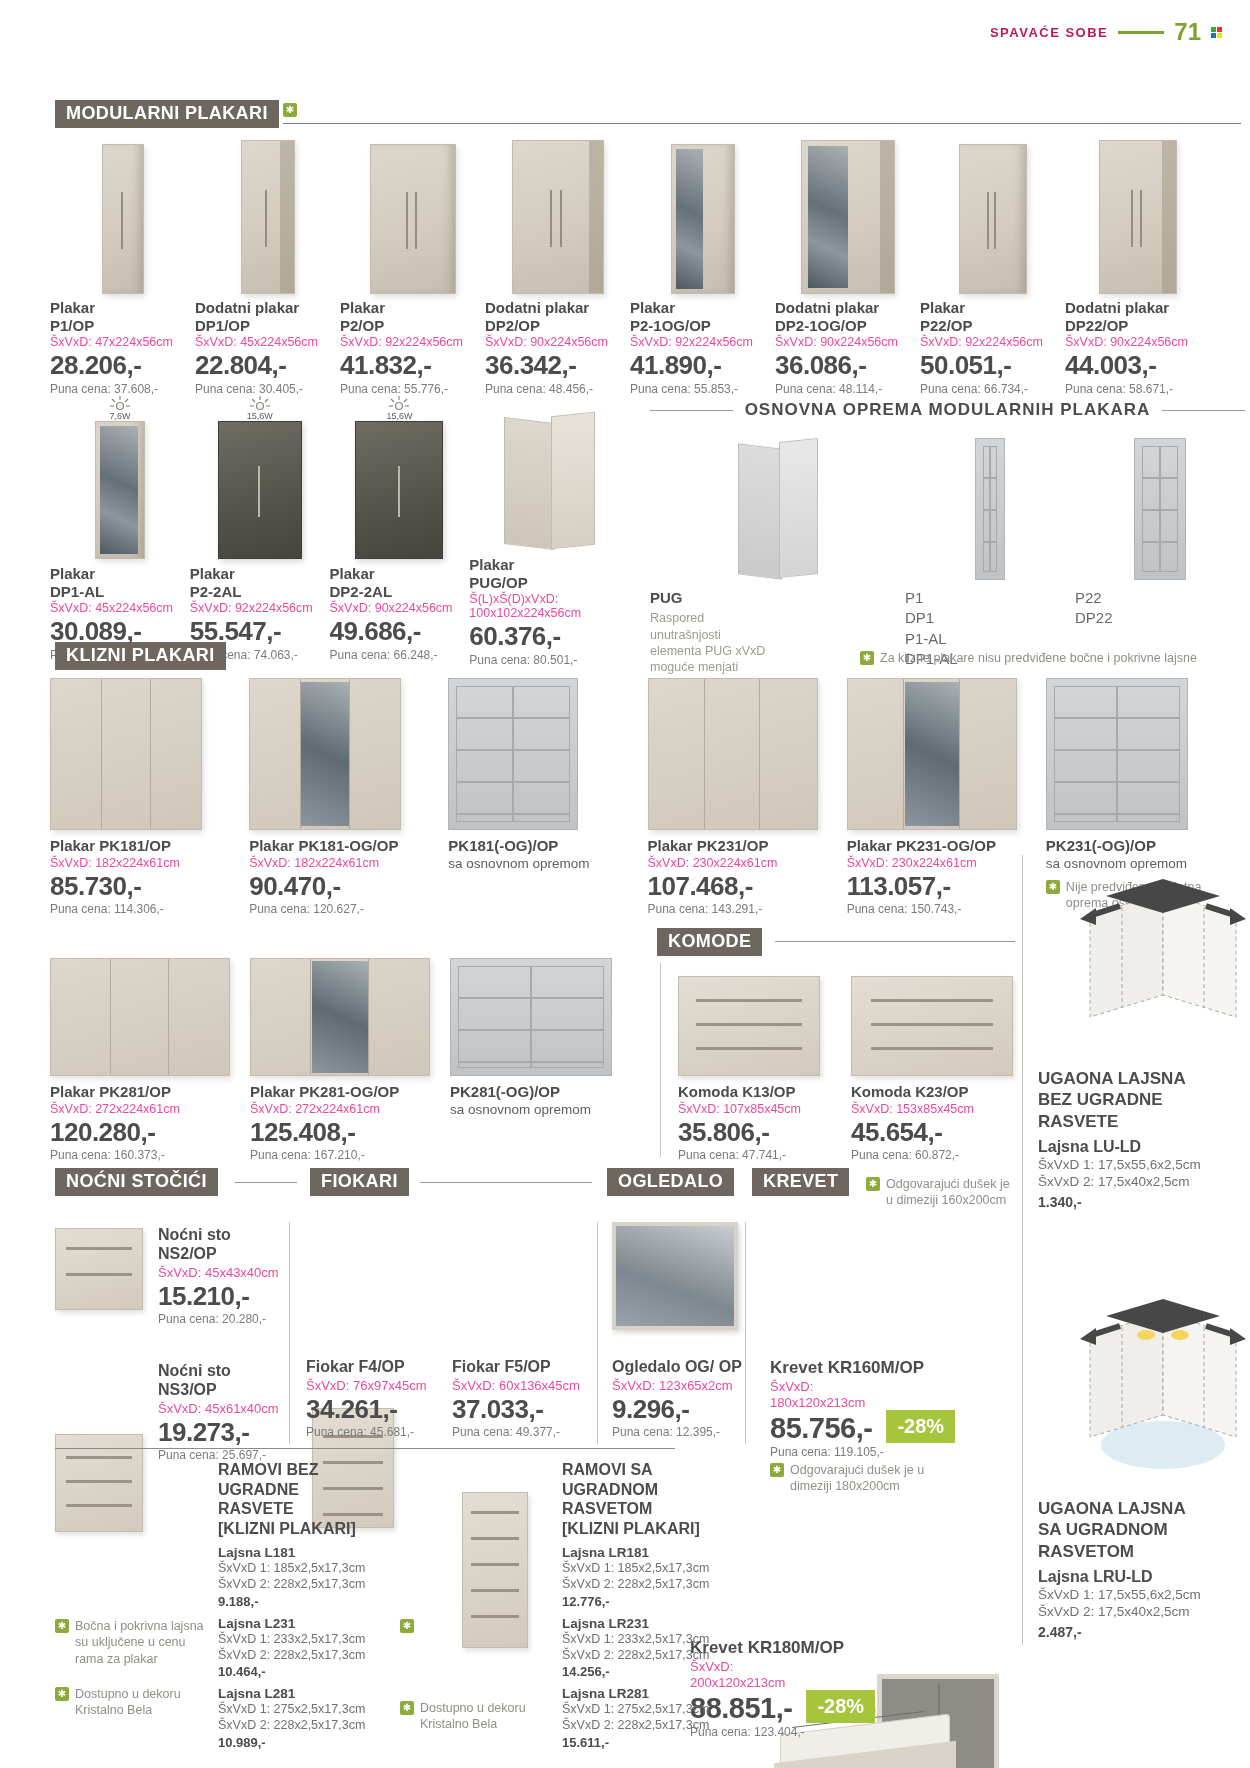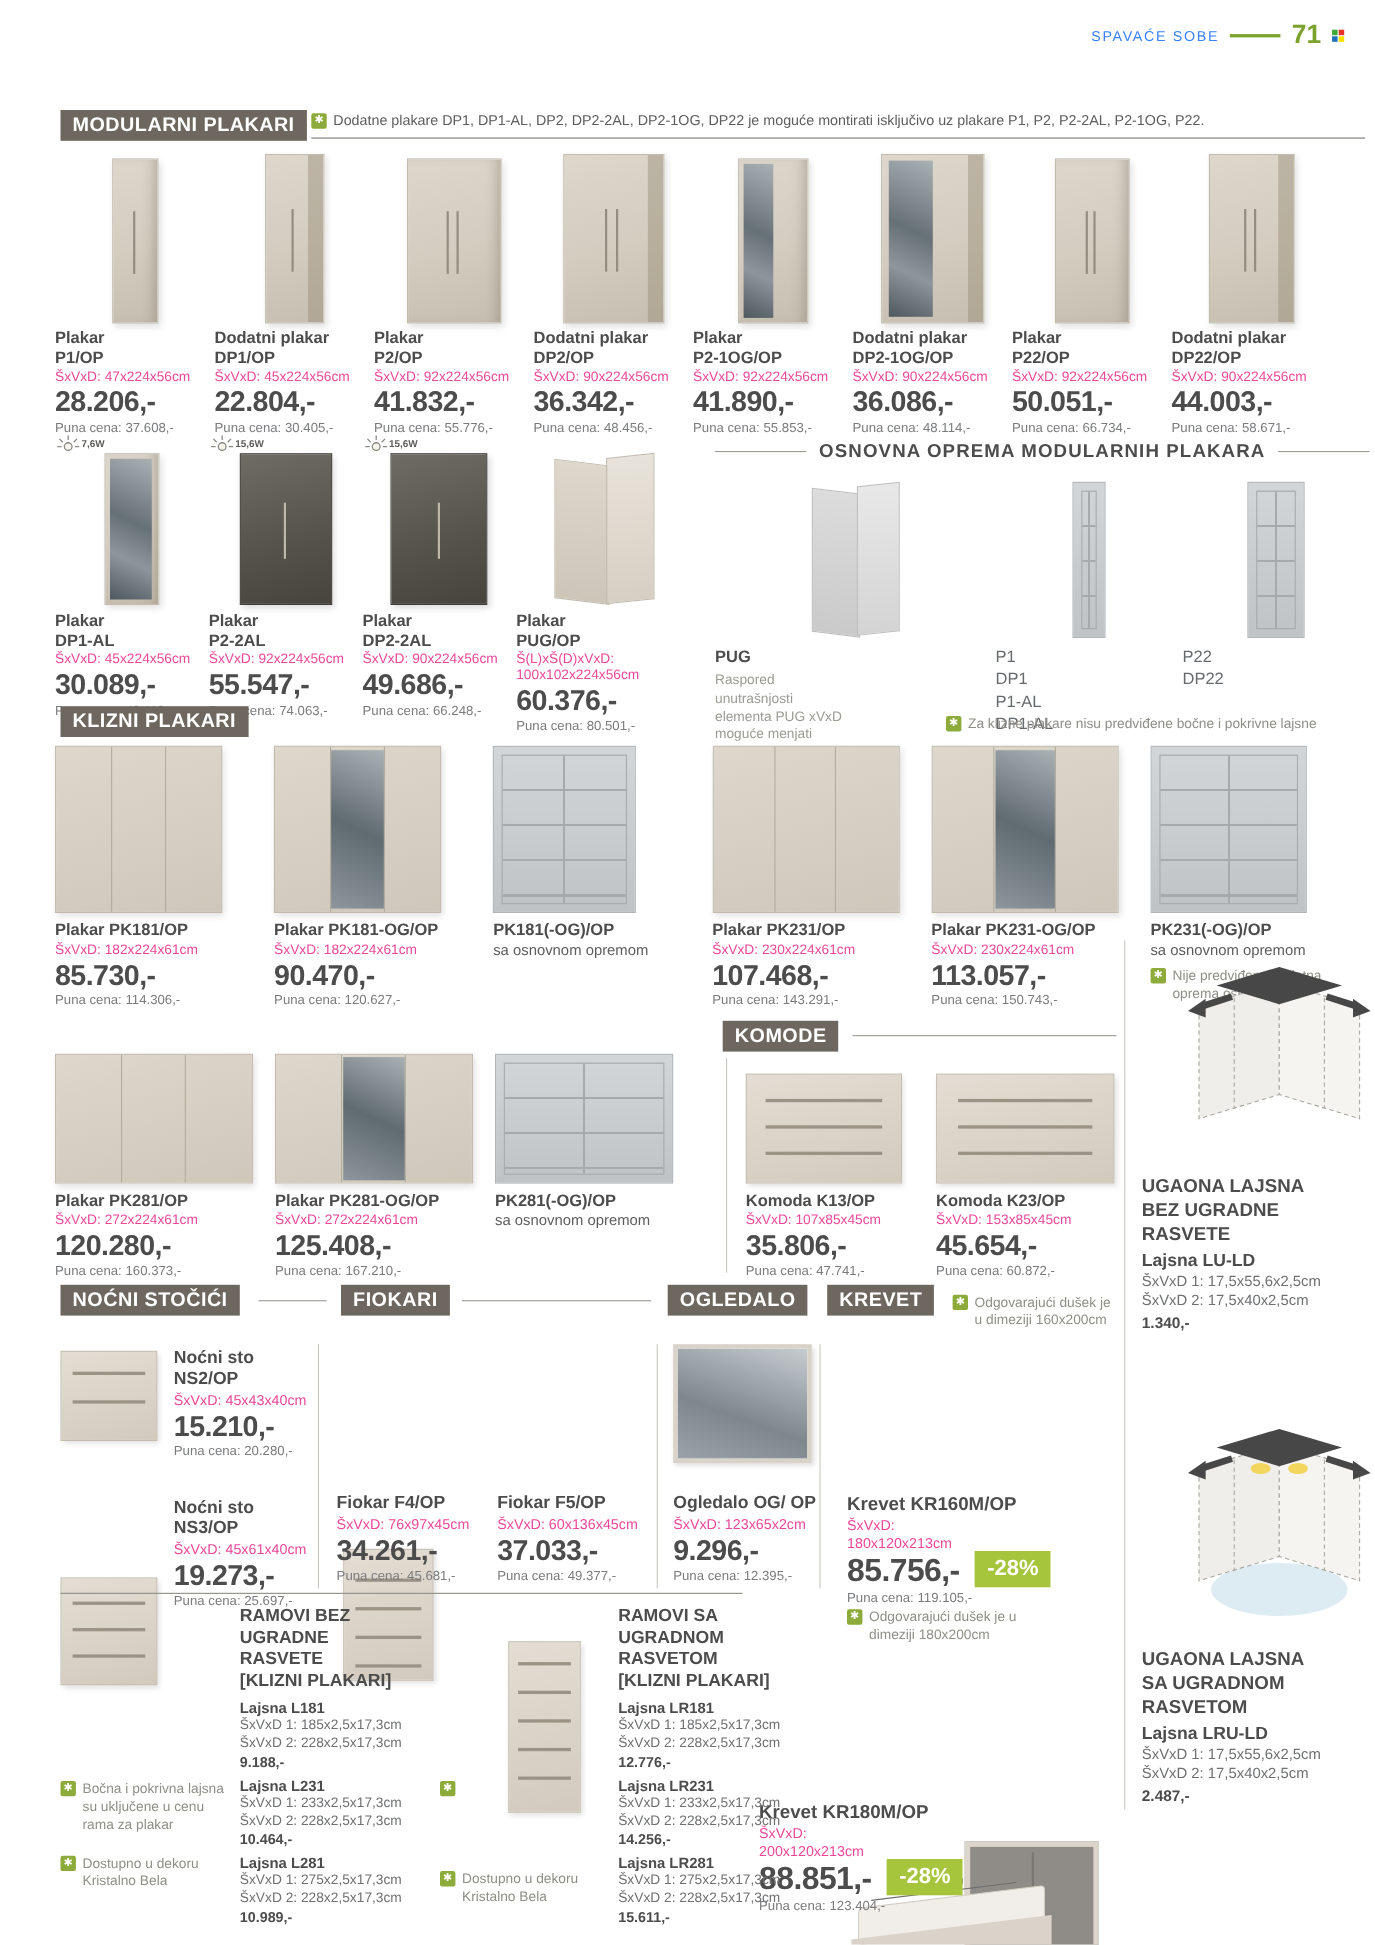--- a/index.html
+++ b/index.html
@@ -43,36 +43,36 @@
   .dr.k3::before{box-shadow:0 24px 0 #9b9386,0 48px 0 #9b9386;}
   .dr.f4::before{box-shadow:0 26px 0 #9b9386,0 52px 0 #9b9386,0 78px 0 #9b9386;}
   .dr.f5::before{top:12%;box-shadow:0 26px 0 #9b9386,0 52px 0 #9b9386,0 78px 0 #9b9386,0 104px 0 #9b9386;}
   .mirror-st{background:linear-gradient(200deg,#c7ccd0,#7e878d 60%,#9aa3a9);border:4px solid #d8d2c8;box-shadow:2px 3px 5px rgba(0,0,0,.15);}
   .bed{position:relative;width:235px;height:132px;}
   .bed .hb{position:absolute;right:8px;top:0;width:112px;height:92px;background:#8f8c87;border:5px solid #dcd5cb;}
   .bed .hb::after{content:"";position:absolute;top:5px;bottom:5px;left:50%;width:2px;background:#7b7873;}
   .bed .mat{position:absolute;left:8px;top:50px;width:168px;height:32px;background:#f1eee9;border:1px solid #d3cdc4;border-radius:4px;transform:skewY(-7deg);}
   .bed .base{position:absolute;left:2px;top:78px;width:182px;height:34px;background:#d9d3c9;transform:skewY(-7deg);}
   .bed .blabel{position:absolute;left:20px;top:30px;width:132px;text-align:center;font-size:12px;color:#4c4c4c;border-bottom:1px solid #6d6d6d;transform:skewY(-7deg);padding-bottom:1px;}
-  .lamp{display:flex;align-items:center;font-size:9px;font-weight:700;color:#5c5c58;line-height:1;}
+  .lamp{display:flex;flex-direction:column;align-items:center;font-size:9px;font-weight:400;color:#5c5c58;line-height:1;}
   .hline{background:#9a9a94;height:1px;}
   .vline{background:#c7c7c2;width:1px;}
   .titleline{flex:1;height:1px;background:#9a9a94;}
   .osn-cap{font-size:15px;color:#676a6c;line-height:1.35;white-space:pre-line;}
   .osn-note{font-size:12.5px;color:#9b9b94;line-height:1.3;margin-top:2px;}
   .ug-title{font-weight:700;font-size:17px;line-height:1.25;white-space:pre-line;color:#4c4c4c;}
   .ug-name{font-weight:700;font-size:16px;margin-top:6px;}
   .ug-dim{font-size:13.5px;color:#6f7072;line-height:1.3;}
   .ug-price{font-weight:800;font-size:14px;margin-top:3px;}
   .ram-title{font-weight:700;font-size:16px;line-height:1.22;white-space:pre-line;}
   .ram-name{font-weight:700;font-size:13.5px;margin-top:7px;}
   .ram-dim{font-size:12.5px;color:#6f7072;line-height:1.3;}
   .ram-price{font-weight:800;font-size:13px;margin-top:1px;}
   .disc{display:inline-block;background:#a6c43c;color:#fff;font-weight:800;font-size:20px;padding:5px 11px;}
-  .hdr-label{font-size:13px;letter-spacing:1.5px;color:#3b82f6;font-weight:400;}
+  .hdr-label{font-size:13px;letter-spacing:1.5px;color:#be185d;font-weight:700;}
   .hdr-num{font-size:24px;font-weight:800;color:#7da32f;}
   .hdr-line{width:46px;height:3px;background:#7da32f;}
   .logo-mark{display:grid;grid-template-columns:5px 5px;grid-template-rows:5px 5px;gap:1px;}
   .logo-mark i{display:block;}
 </style>
 </head>
 <body>
 
 <div id="page">
 
@@ -85,21 +85,20 @@
         <i style="background:#e6332a"></i>
         <i style="background:#1d71b8"></i>
         <i style="background:#ffde00"></i>
       </span>
   </div>
 
 
   <div class="abs" style="top:100px;left:55px;"><span class="badge">MODULARNI PLAKARI</span></div>
   <div class="abs gnote dark" style="top:102px;left:283px;width:958px;border-bottom:1px solid #7b7b76;padding-bottom:6px;">
     <span class="sq">✱</span>
-    <span>Dodatne plakare DP1, DP1-AL, DP2, DP2-2AL, DP2-1OG, DP22 je moguće montirati isključivo uz plakare P1, P2, P2-2AL, P2-1OG, P22.</span>
   </div>
 
   <div class="abs" style="top:142px;left:50px;width:1160px;display:flex;">
     <div class="cell" style="flex:1">
       <div class="imgbox" style="height:152px">
           <div class="wr h1" style="width:40px;height:148px"></div>
         </div>
       <div class="pname" style="margin-top:5px">Plakar
 P1/OP</div>
       <div class="pdims">ŠxVxD: 47x224x56cm</div>

